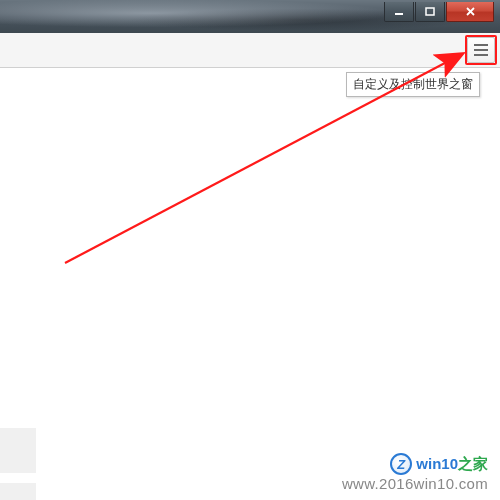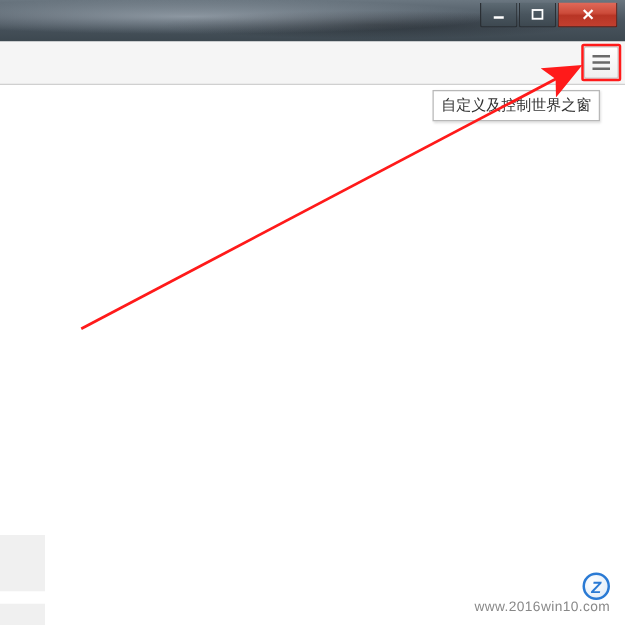--- a/index.html
+++ b/index.html
@@ -117,21 +117,21 @@
       border: 2px solid #2a7ad4;
       border-radius: 50%;
       display: flex; align-items: center; justify-content: center;
       font-size: 13px; font-weight: bold; color: #2a7ad4;
       font-style: italic;
       background: radial-gradient(circle at 35% 35%, #ffffff 0%, #dce9f7 100%);
     }
     .wm-text { font-size: 15px; font-weight: bold; }
     .wm-text .c1 { color: #2a7ad4; }
     .wm-text .c2 { color: #2fa84f; }
-    .wm-url { font-size: 11px; color: #888; letter-spacing: 0.3px; }
+    .wm-url { font-size: 15px; color: #888; letter-spacing: 0.3px; }
   </style>
 </head>
 <body>
 
 <div class="titlebar">
   <div class="winbtn min">
     <svg width="10" height="10">
         <rect x="1" y="6" width="8" height="2" fill="#fff"></rect>
       </svg>
   </div>
@@ -157,20 +157,23 @@
 
 <div class="content">
   <div class="tooltip">自定义及控制世界之窗</div>
 
   <div class="grey-block gb1"></div>
   <div class="grey-block gb2"></div>
 
   <div class="watermark">
     <div class="wm-top">
       <div class="wm-logo">Z</div>
+      <div class="wm-text">
+        <span class="c1">win10</span><span class="c2">之家</span>
+      </div>
     </div>
     <div class="wm-url">www.2016win10.com</div>
   </div>
 </div>
 
 <svg class="arrow" viewBox="0 0 420 220">
   <defs>
     <marker id="ah" markerWidth="14" markerHeight="12" refX="12" refY="6" orient="auto">
       <polygon points="0,0 14,6 0,12 3,6" fill="#ff1a1a"></polygon>
     </marker>

